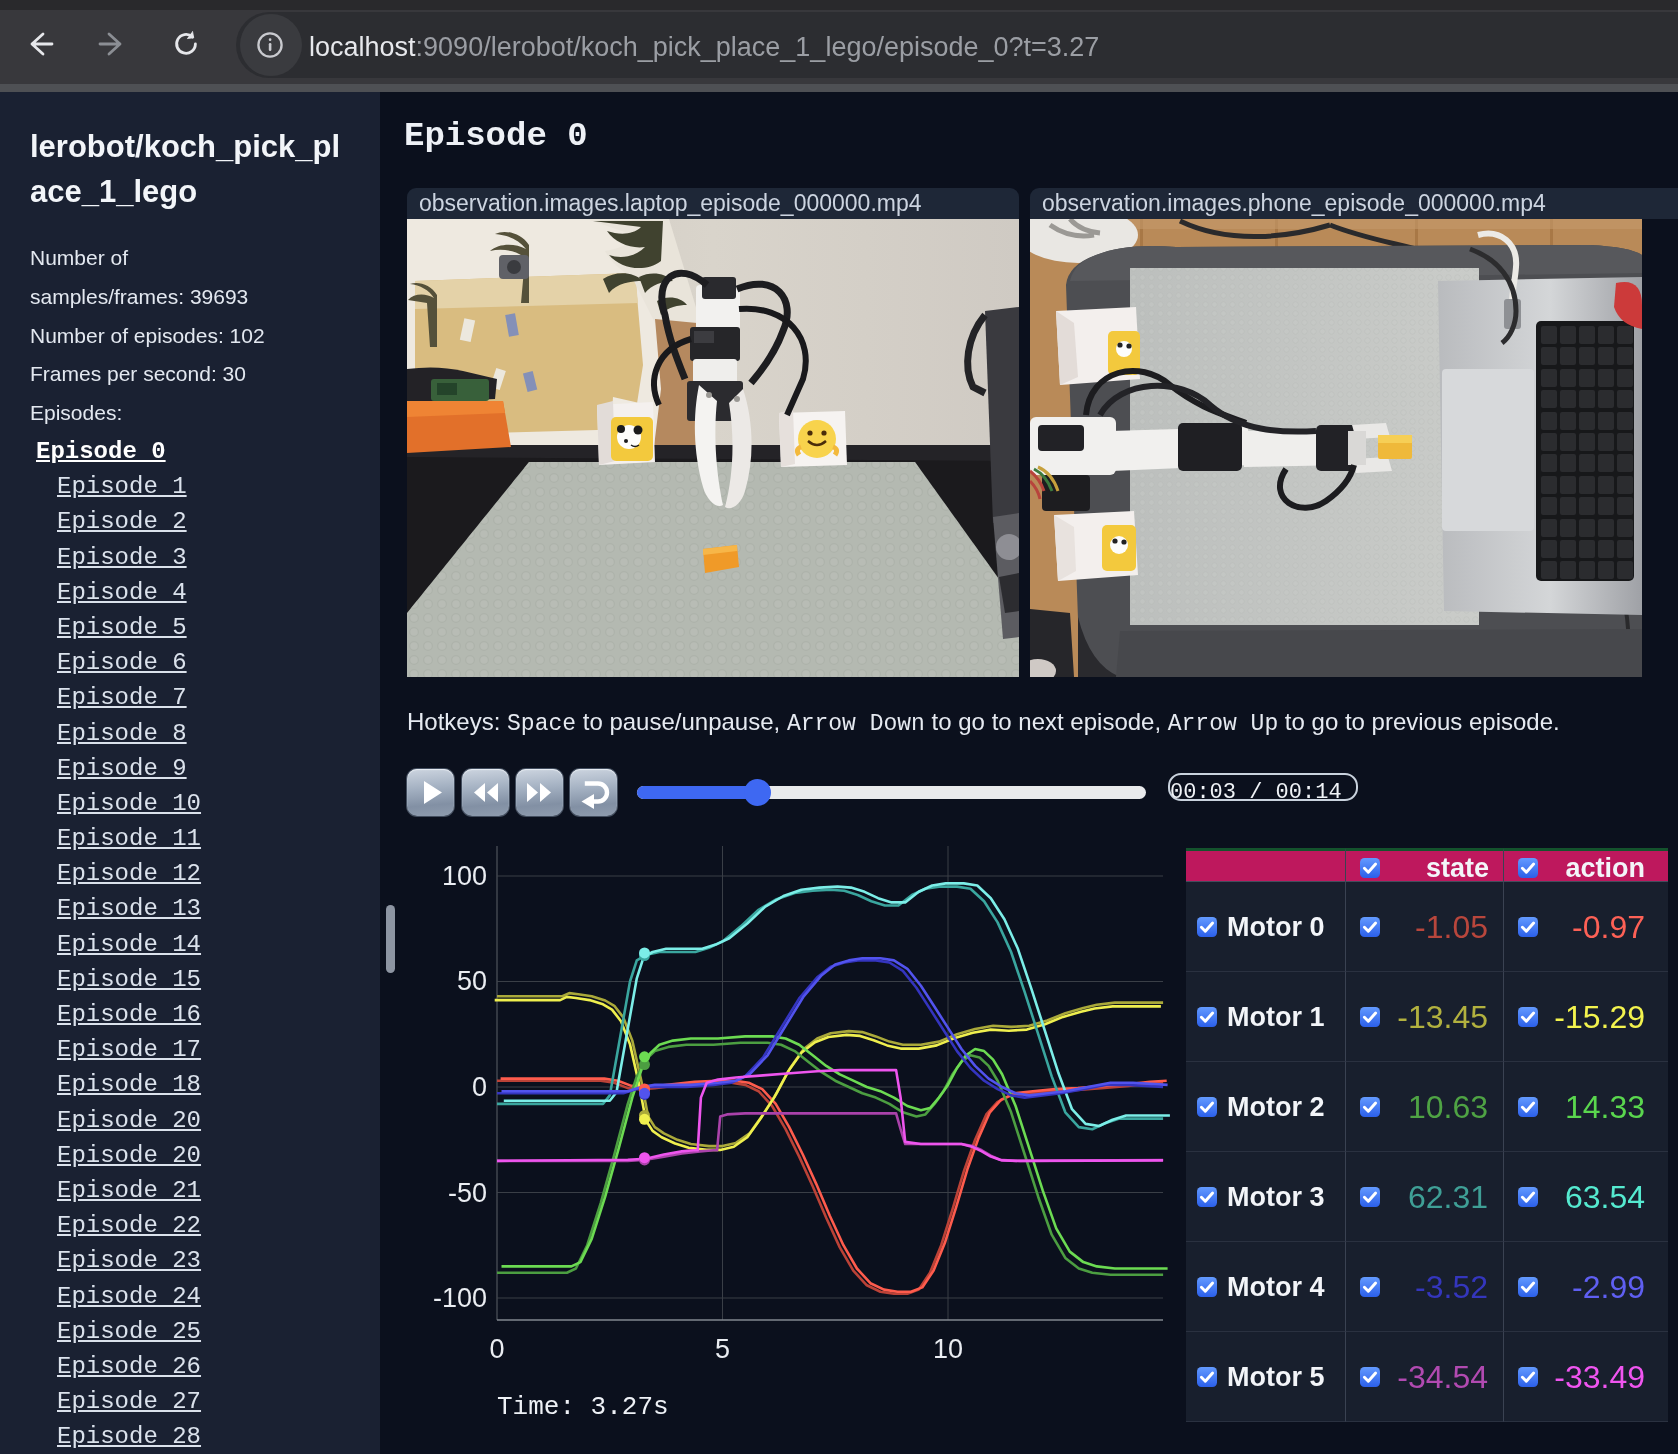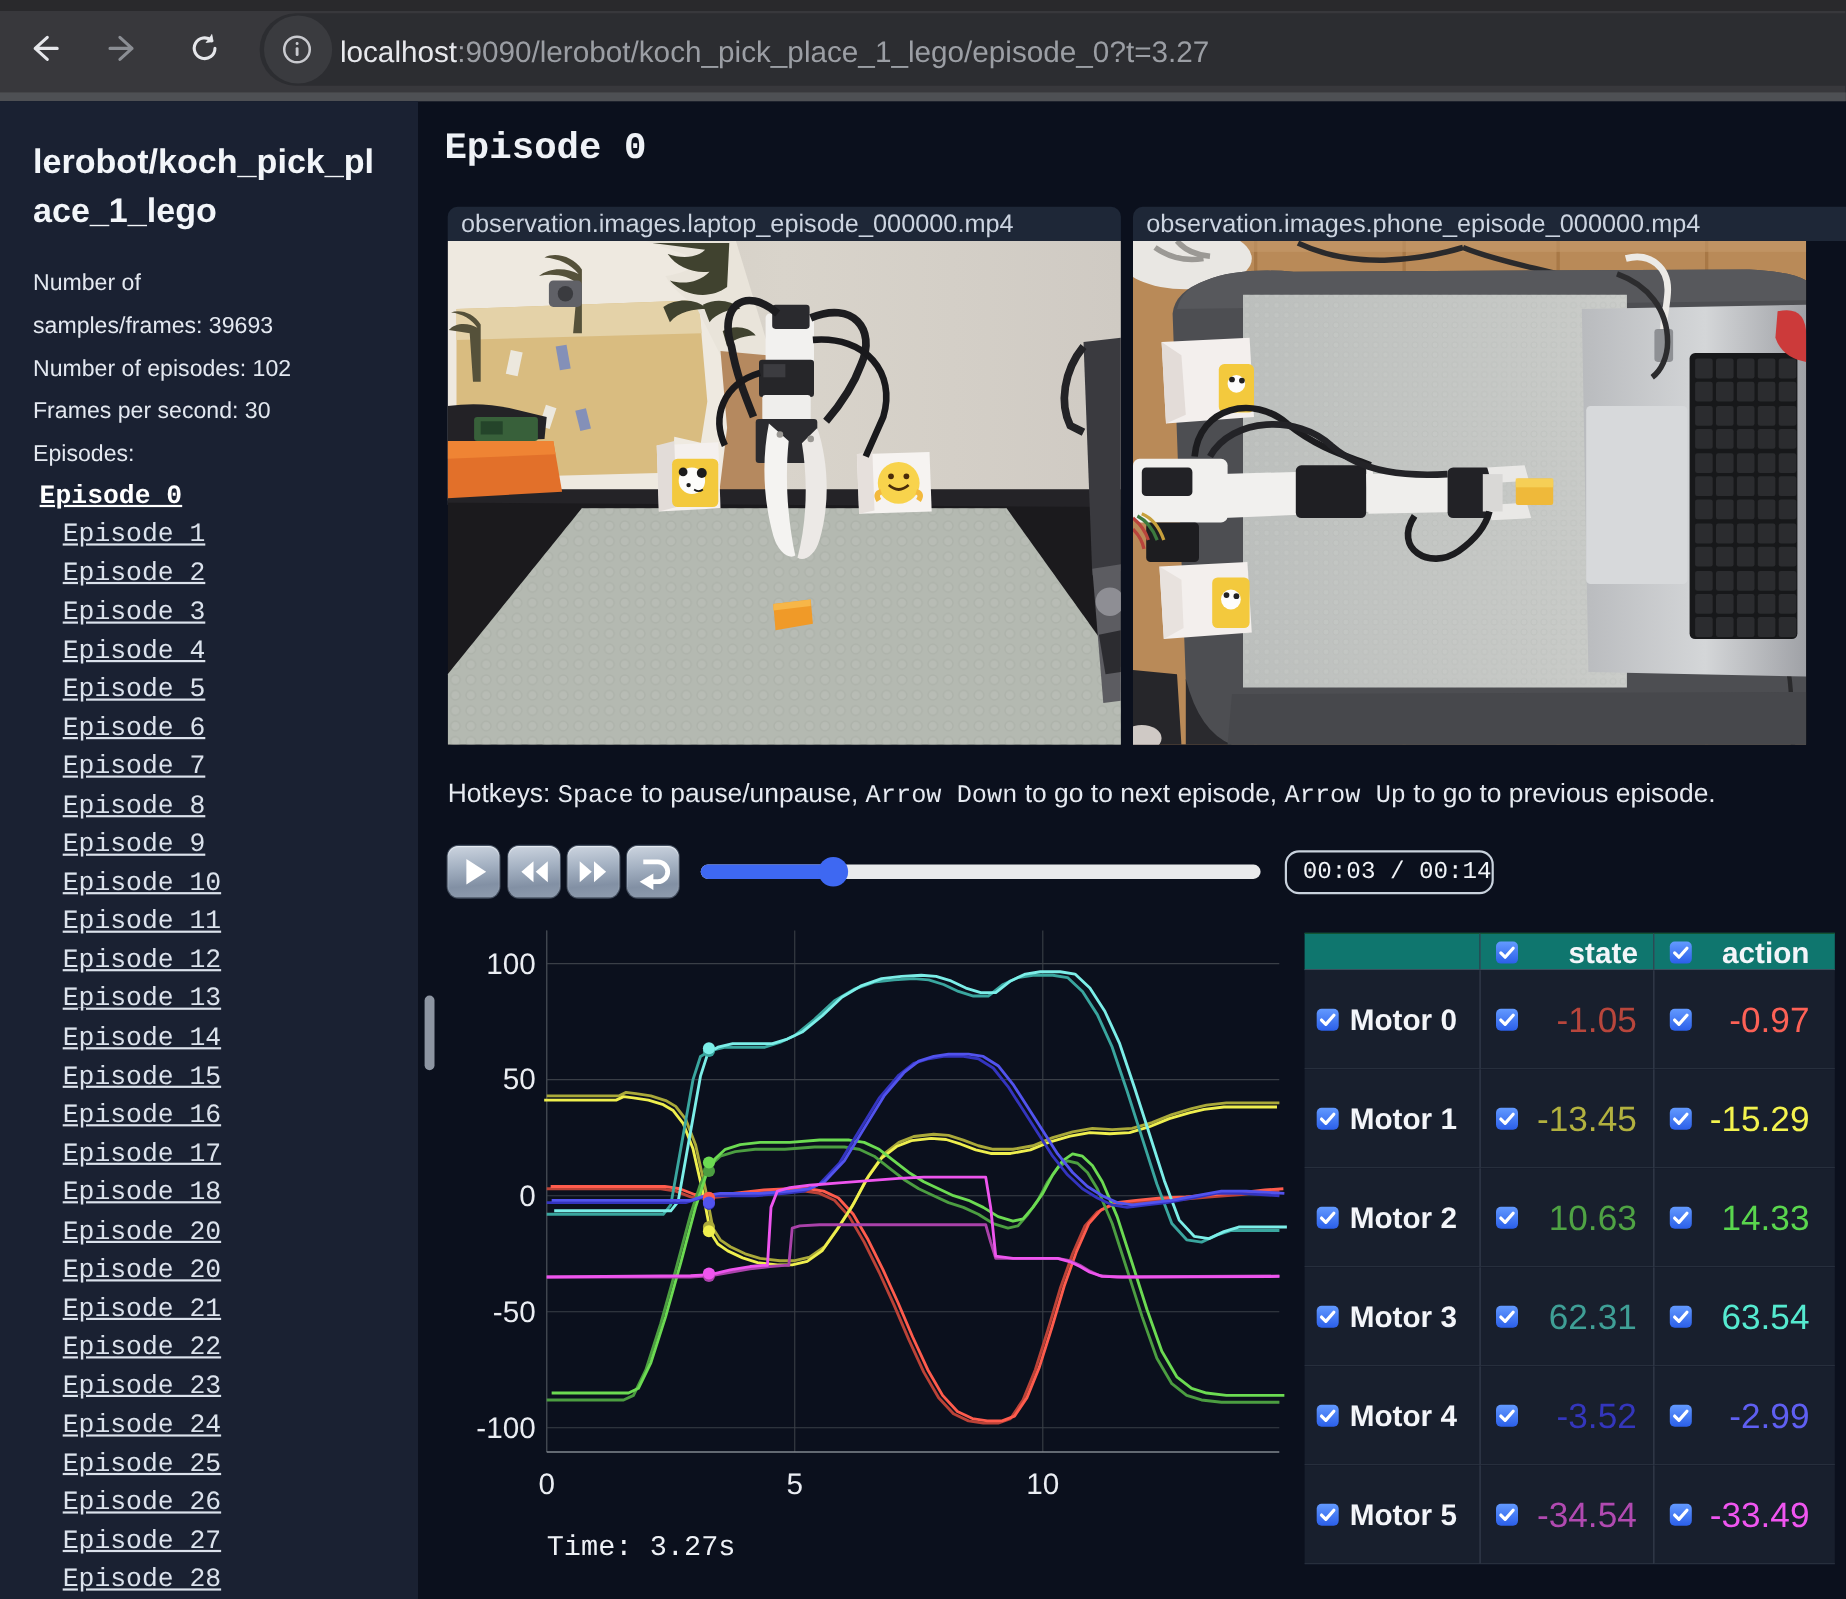--- a/index.html
+++ b/index.html
@@ -30,28 +30,28 @@
 #vc2{left:1030px;width:726px}
 .vbody{width:612px;height:458px;display:block}
 #hotkeys{position:absolute;left:407px;top:708px;font-size:24px;color:#e6eaf1;white-space:nowrap}
 #hotkeys .mono{font-family:"Liberation Mono",monospace;font-size:23px}
 
 .btn{position:absolute;top:769px;width:47px;height:47px;border-radius:10px;background:linear-gradient(175deg,#cdd5e0 0%,#a4b1c2 40%,#8290a4 75%,#8f9cae 100%);box-shadow:0 0 0 1px #434e5f, inset 0 1px 1px #e8edf3}
 .btn svg{position:absolute;left:0;top:0}
 #slider-track{position:absolute;left:637px;top:786px;width:509px;height:13px;border-radius:7px;background:#e9eaec}
 #slider-fill{position:absolute;left:637px;top:786px;width:121px;height:13px;border-radius:7px 0 0 7px;background:#3e68f2}
 #slider-thumb{position:absolute;left:744px;top:779px;width:27px;height:27px;border-radius:50%;background:#3e68f2}
-#timebox{position:absolute;left:1168px;top:773px;width:190px;height:40px;border:2px solid #c9d2dd;border-radius:13px;font-family:"Liberation Mono",monospace;font-size:22px;color:#f0f3f7;text-align:right;line-height:36px;white-space:nowrap}
+#timebox{position:absolute;left:1168px;top:773px;width:190px;height:28px;border:2px solid #c9d2dd;border-radius:13px;font-family:"Liberation Mono",monospace;font-size:22px;color:#f0f3f7;text-align:left;line-height:36px;white-space:nowrap}
 
 #mtable{position:absolute;left:1186px;top:848px;width:482px}
 .trow{display:flex;width:482px}
 .c1{width:159px}
 .c2{width:158px;border-left:1px solid #3a4252}
 .c3{width:165px;border-left:1px solid #3a4252}
-.thead .cell{height:34px;background:#0f766e;border-top:1px solid #14532d;border-bottom:1px solid #434c5c}
+.thead .cell{height:34px;background:#be185d;border-top:3px solid #14532d;border-bottom:1px solid #434c5c}
 .tbody .cell{height:90px;background:#181f2d;border-bottom:1px solid #2a3140}
 .cell{position:relative}
 .cbx{position:absolute;width:20px;height:20px;border-radius:4.5px;background:linear-gradient(180deg,#639aff 0%,#2b5fe9 100%)}
 .cbx svg{position:absolute;left:0;top:0}
 .mlabel{position:absolute;left:41px;top:0;height:90px;line-height:90px;font-size:27px;font-weight:bold;color:#f3f5f9}
 .hval{position:absolute;right:14px;top:0;height:34px;line-height:34px;font-size:27px;font-weight:bold;color:#f3f5f9}
 .val{position:absolute;right:15px;top:0;height:90px;line-height:90px;font-size:32px}
 .c3 .val,.c3 .hval{right:23px}
 </style></head>
 <body>

